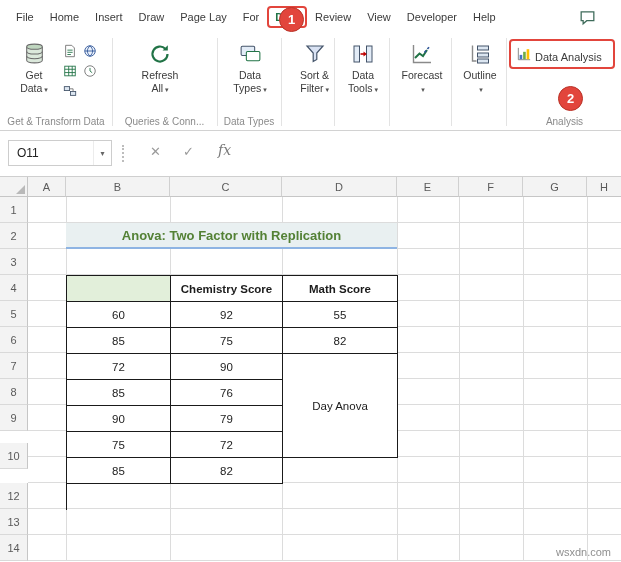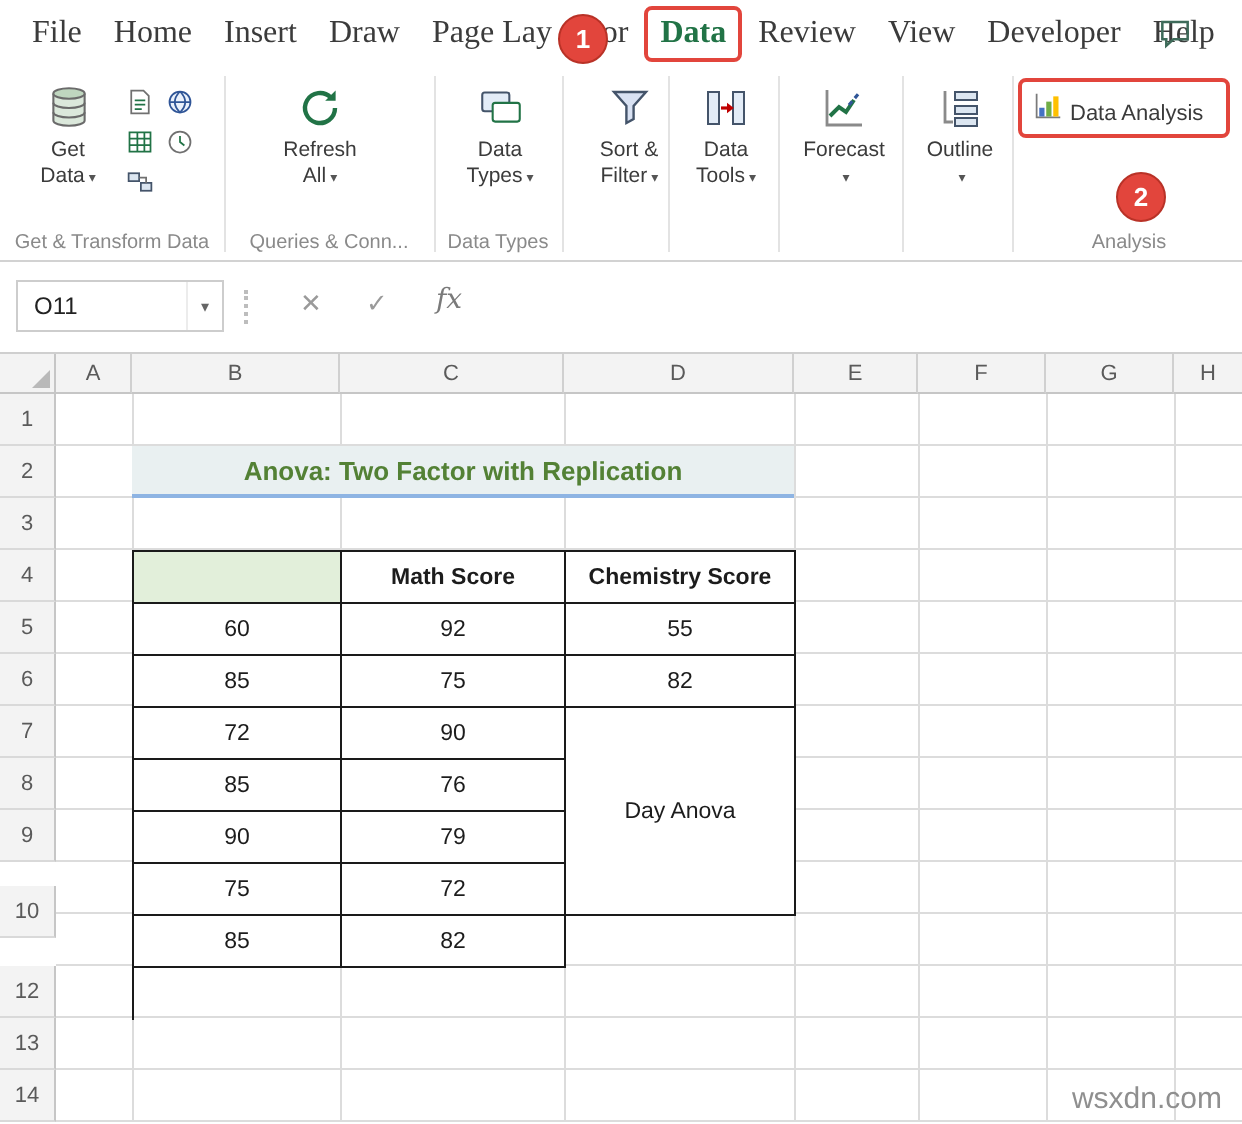--- a/index.html
+++ b/index.html
@@ -4,21 +4,21 @@
 <style>
   * { margin:0; padding:0; box-sizing:border-box; }
   html,body { background:#ffffff; }
   .screen {
     position:relative; width:621px; height:562px; background:#fff;
     font-family:"Liberation Sans", sans-serif; overflow:hidden; color:#333;
   }
 
   
   .tabs { position:absolute; top:0; left:0; right:0; height:33px; display:flex; align-items:center; padding-left:8px; background:#fff; }
-  .tab { padding:5px 8px; font-size:16px; color:#3b3b3b; white-space:nowrap; cursor:default;font-family:Liberation Serif, serif; }
+  .tab { padding:5px 8px; font-size:11px; color:#3b3b3b; white-space:nowrap; cursor:default; }
   .tab.active { color:#217346; font-weight:bold; border:2px solid #E2453C; border-radius:4px; padding:3px 6px; }
   .step-circle {
     position:absolute; width:25px; height:25px; border-radius:50%;
     background:#E2453C; border:1px solid #B93227; color:#fff;
     display:flex; align-items:center; justify-content:center;
     font-size:13px; font-weight:bold; z-index:30;
   }
   .comment-btn { position:absolute; left:576px; top:8px; width:22px; height:22px; display:flex; align-items:center; justify-content:center; }
 
   
@@ -60,21 +60,21 @@
 
   .xtable { position:absolute; left:66px; top:98px; display:grid;
     grid-template-columns:104px 112px 115px; grid-template-rows:repeat(9,26px);
     border-top:1px solid #1a1a1a; border-left:1px solid #1a1a1a; z-index:2; }
   .tcell { border-right:1px solid #1a1a1a; border-bottom:1px solid #1a1a1a; background:#fff;
     display:flex; align-items:center; justify-content:center; font-size:11.5px; color:#1c1c1c; }
   .tcell.hdr { font-weight:bold; }
   .tcell.cornercell { background:#E2EFDA; }
   .tcell.group { grid-row:span 4; }
 
-  .watermark { position:absolute; right:10px; bottom:4px; font-size:15px; color:#8f8f8f; z-index:3; }
+  .watermark { position:absolute; right:10px; bottom:4px; font-size:11px; color:#8f8f8f; z-index:3; }
 </style>
 </head>
 <body>
 
 <div class="screen">
 
   <div class="tabs">
     <div class="tab">File</div>
     <div class="tab">Home</div>
     <div class="tab">Insert</div>
@@ -296,22 +296,22 @@
     <div class="rowhdr" style="top:266px;">10</div>
     <div class="rowhdr selected" style="top:280px;">11</div>
     <div class="rowhdr" style="top:306px;">12</div>
     <div class="rowhdr" style="top:332px;">13</div>
     <div class="rowhdr" style="top:358px;">14</div>
 
     <div class="title-cell">Anova: Two Factor with Replication</div>
 
     <div class="xtable">
       <div class="tcell cornercell"></div>
+      <div class="tcell hdr">Chemistry Score</div>
       <div class="tcell hdr">Math Score</div>
-      <div class="tcell hdr">Chemistry Score</div>
 
       <div class="tcell">60</div>
       <div class="tcell">92</div>
       <div class="tcell">55</div>
       <div class="tcell">85</div>
       <div class="tcell">75</div>
       <div class="tcell">82</div>
       <div class="tcell">72</div>
       <div class="tcell">90</div>
 

